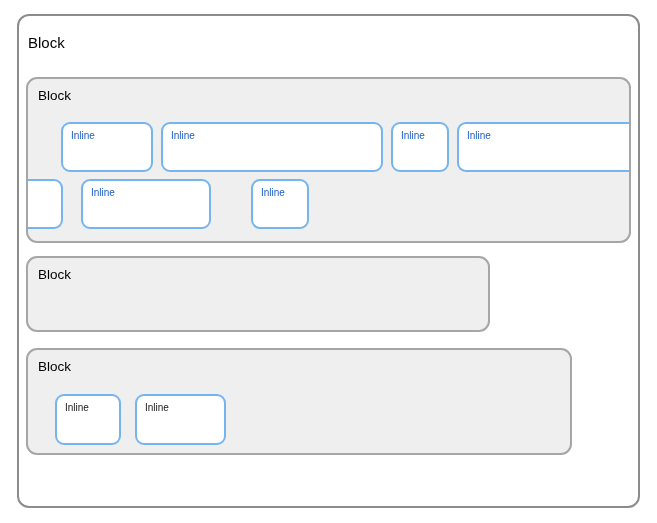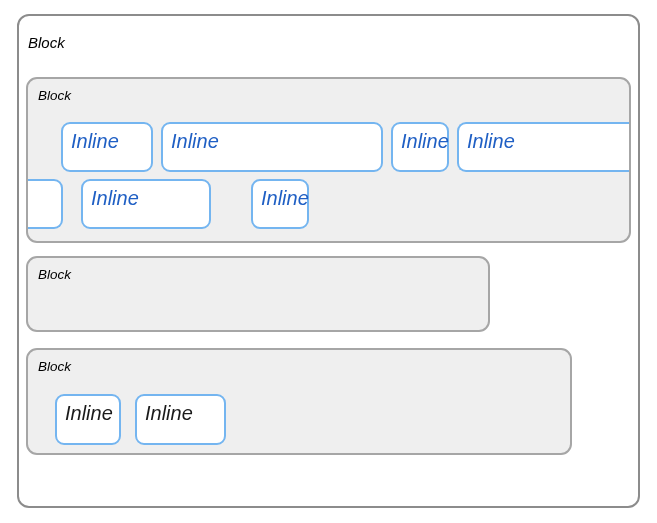--- a/index.html
+++ b/index.html
@@ -19,21 +19,20 @@
   .root-block {
     position: absolute;
     left: 17px;
     top: 14px;
     width: 623px;
     height: 494px;
     box-sizing: border-box;
     border: 2px solid #8c8c8c;
     border-radius: 12px;
     background: #ffffff;
-    font-style: italic;
   }
 
   .block-label {
     color: #000000;
     font-size: 15px;
     line-height: 1;
     white-space: nowrap;
     user-select: none;
   }
   .block-label.inner {
@@ -88,21 +87,21 @@
     position: absolute;
     box-sizing: border-box;
     border: 2.5px solid #74b5f0;
     border-radius: 9px;
     background: #ffffff;
   }
   .inline-box > .inline-label {
     position: absolute;
     left: 8px;
     top: 7px;
-    font-size: 20px;
+    font-size: 10px;
     line-height: 1;
     white-space: nowrap;
     user-select: none;
   }
   .inline-label.blue  { color: #1f5fc4; }
   .inline-label.black { color: #1a1a1a; }
 
   
   .ia-1 { left: 33px;  top: 43px;  width: 92px;  height: 50px; }
   .ia-2 { left: 133px; top: 43px;  width: 222px; height: 50px; }

